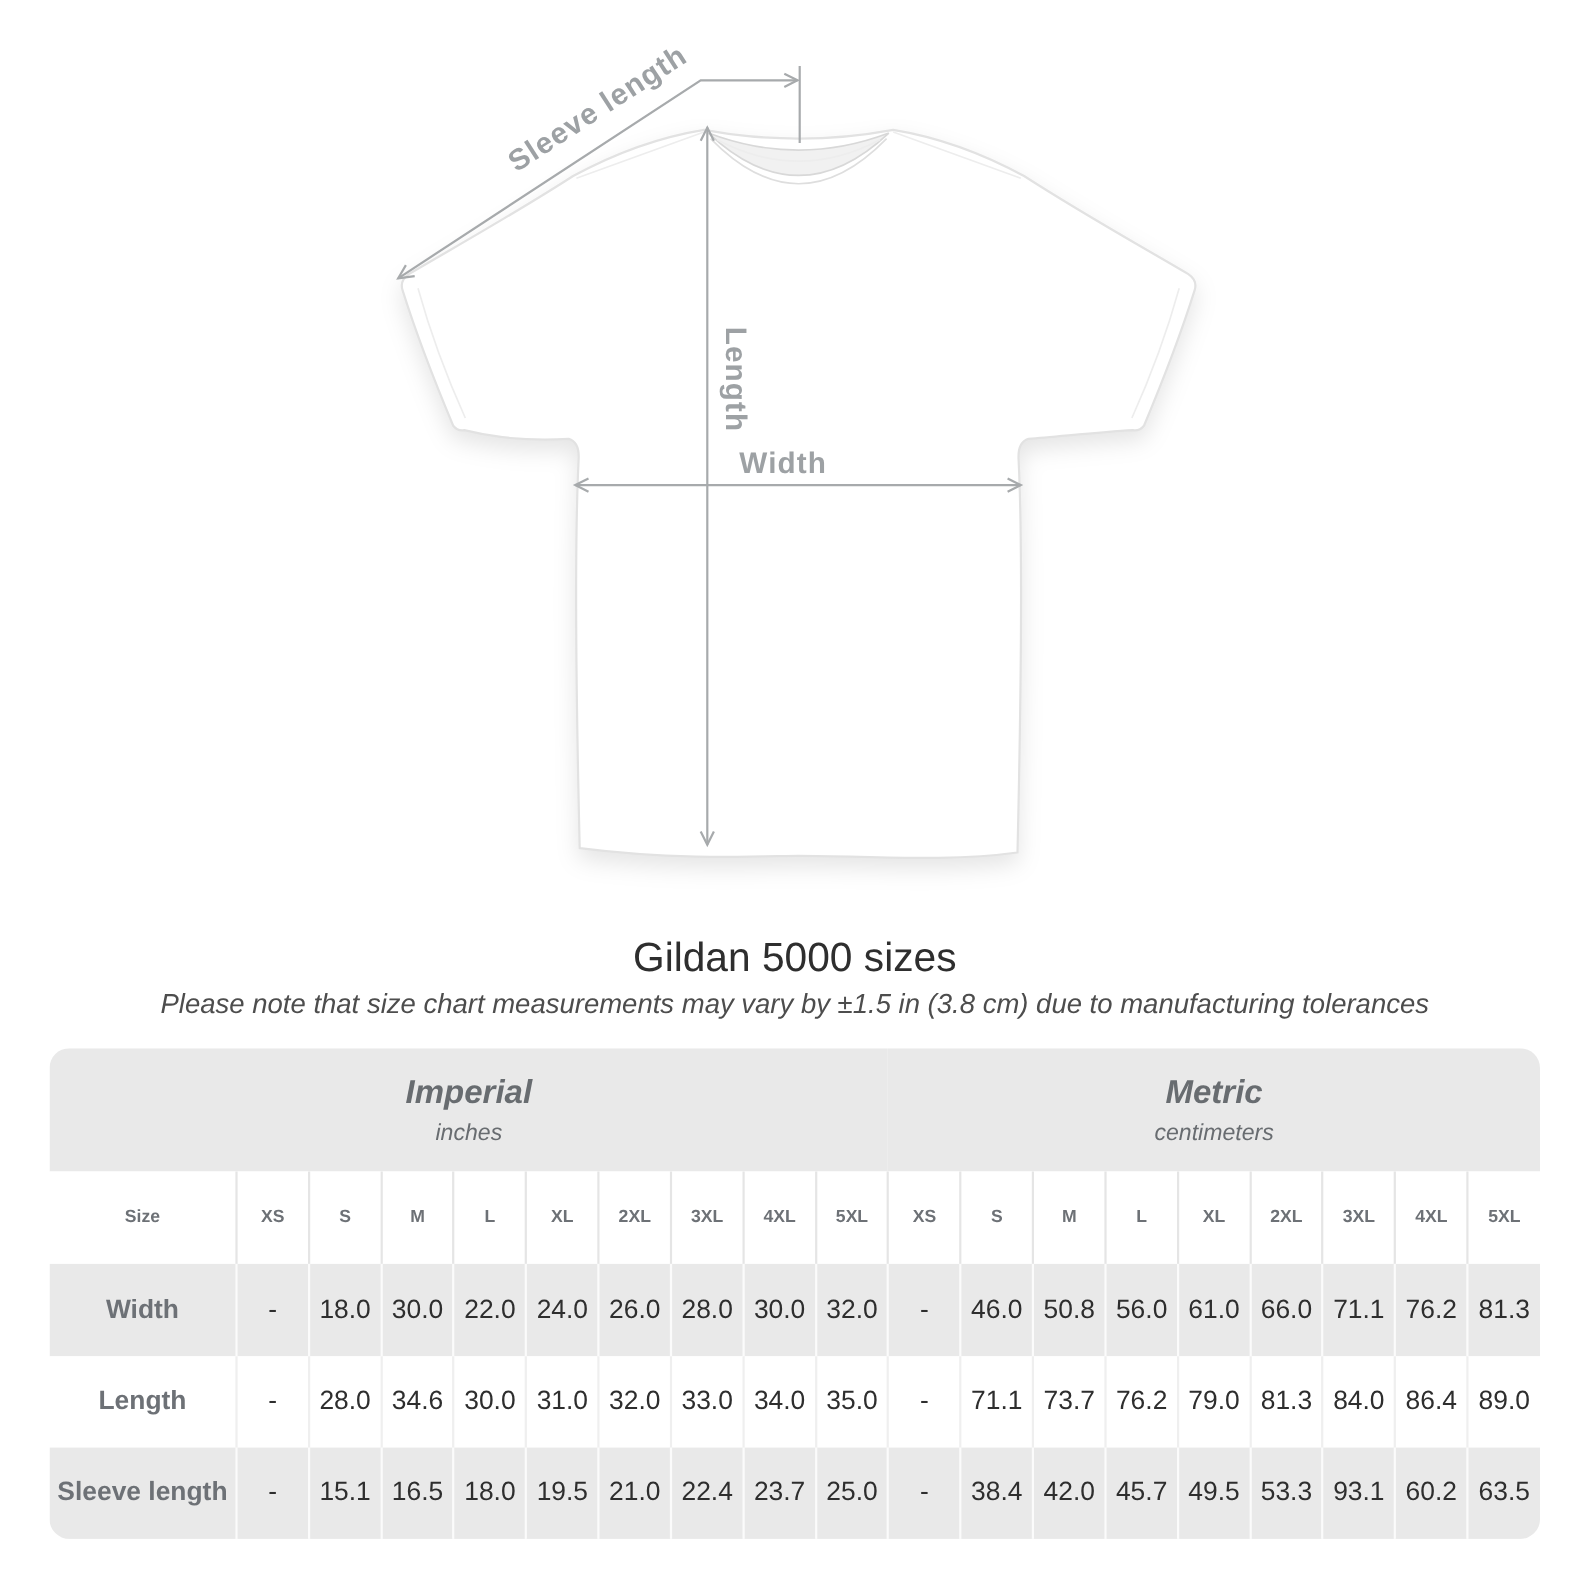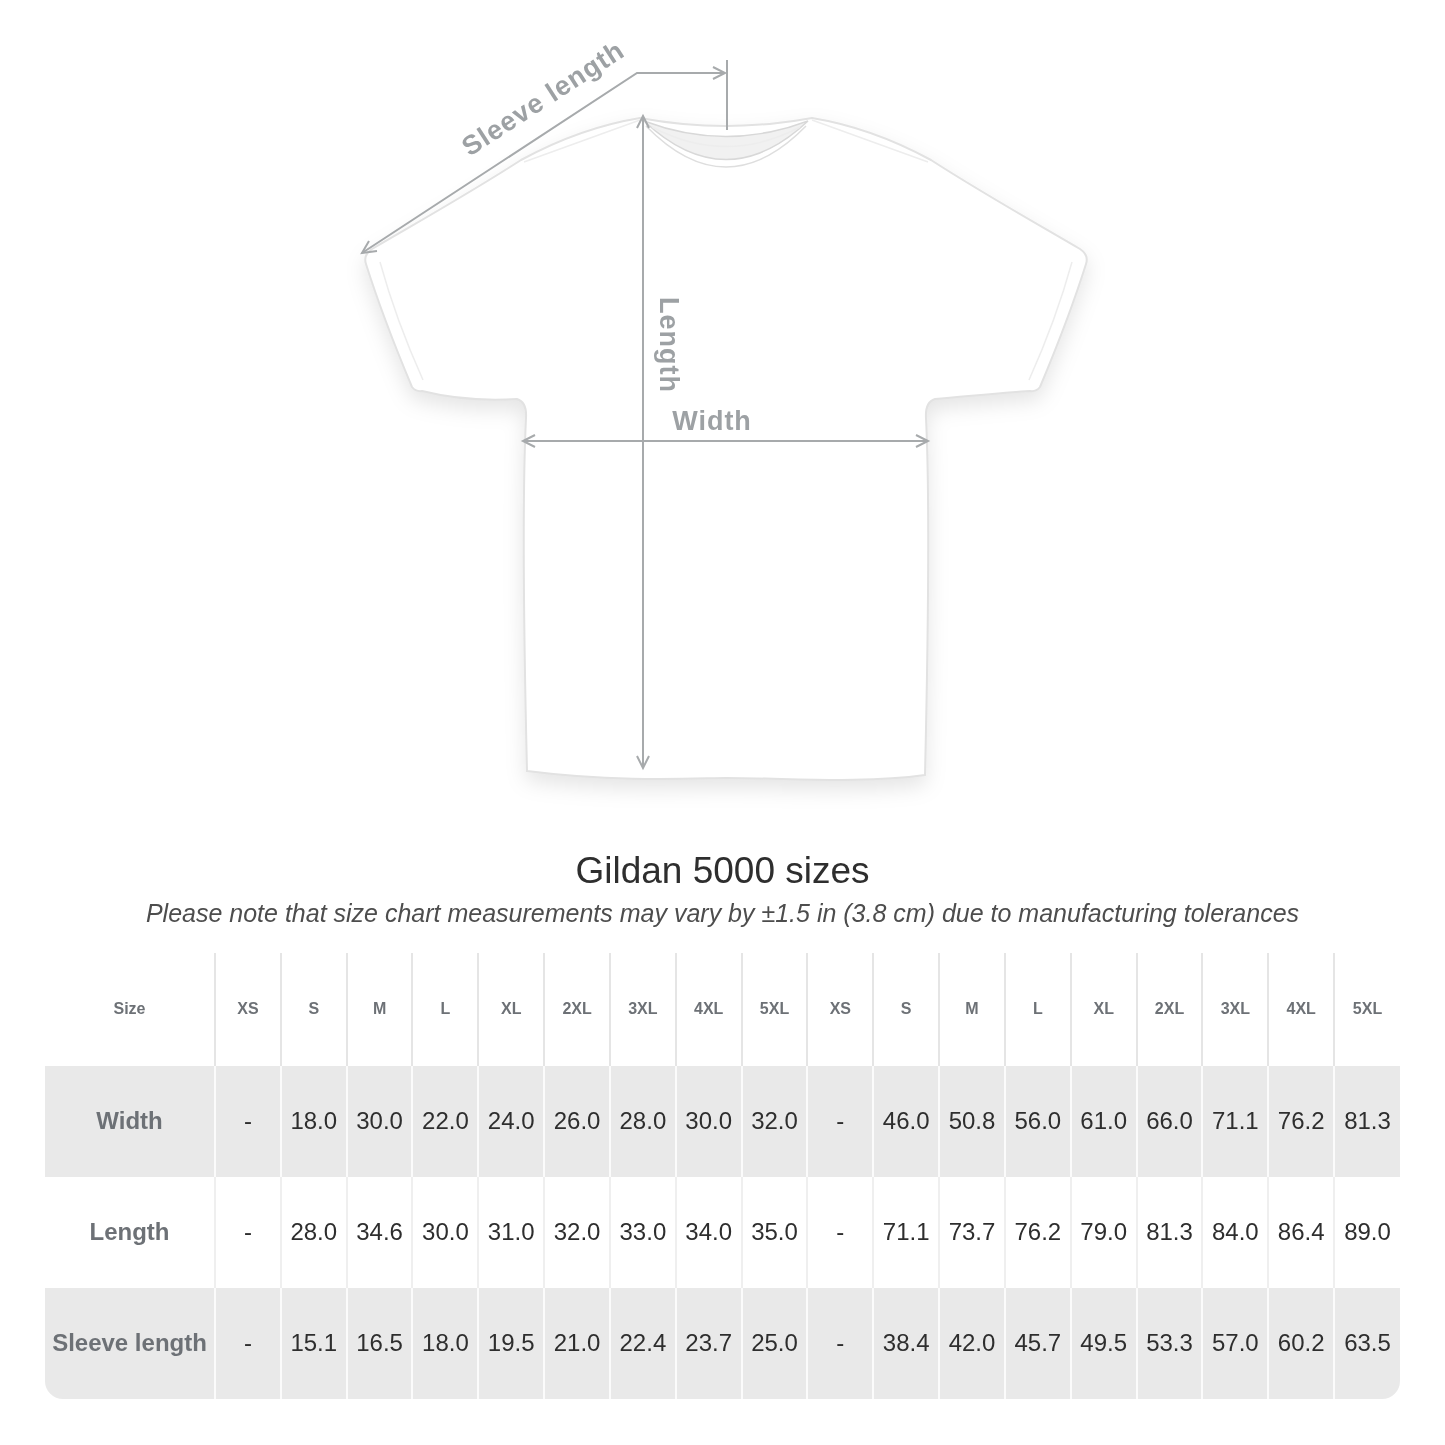--- a/index.html
+++ b/index.html
@@ -128,20 +128,30 @@
         <col>
         <col>
         <col>
         <col>
         <col>
         <col>
         <col>
         <col>
       </colgroup>
     <tbody>
+      <tr class="band-row">
+        <td class="band" colspan="10">
+          <div class="g-name">Imperial</div>
+          <div class="g-unit">inches</div>
+        </td>
+        <td class="band" colspan="9">
+          <div class="g-name">Metric</div>
+          <div class="g-unit">centimeters</div>
+        </td>
+      </tr>
       <tr class="head-row" id="size-head-row">
         <th>Size</th>
       <th>XS</th>
           <th>S</th>
           <th>M</th>
           <th>L</th>
           <th>XL</th>
           <th>2XL</th>
           <th>3XL</th>
           <th>4XL</th>
@@ -210,19 +220,19 @@
           <td>21.0</td>
           <td>22.4</td>
           <td>23.7</td>
           <td>25.0</td>
           <td>-</td>
           <td>38.4</td>
           <td>42.0</td>
           <td>45.7</td>
           <td>49.5</td>
           <td>53.3</td>
-          <td>57.0</td>
+          <td>93.1</td>
           <td>60.2</td>
           <td>63.5</td>
         </tr>
       </tbody>
   </table>
 </div>
 
 </body></html>

